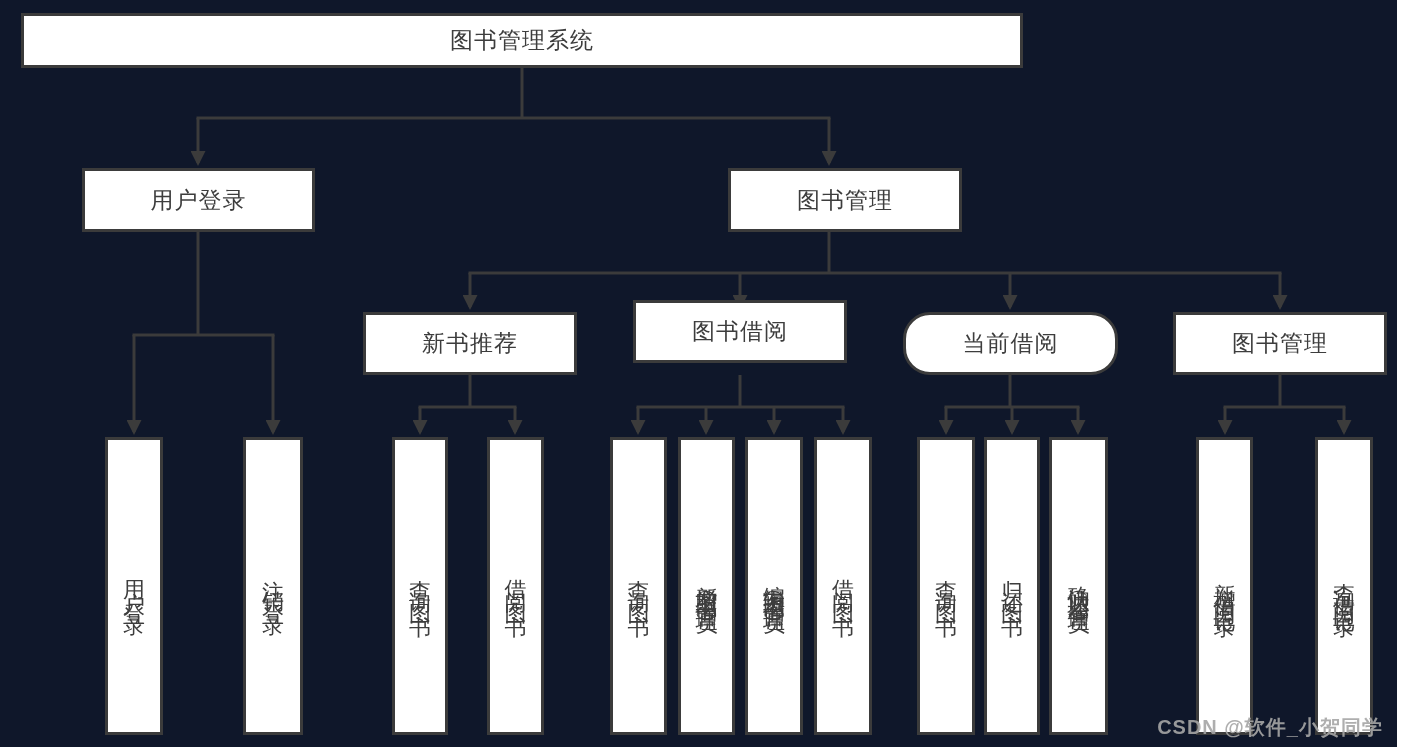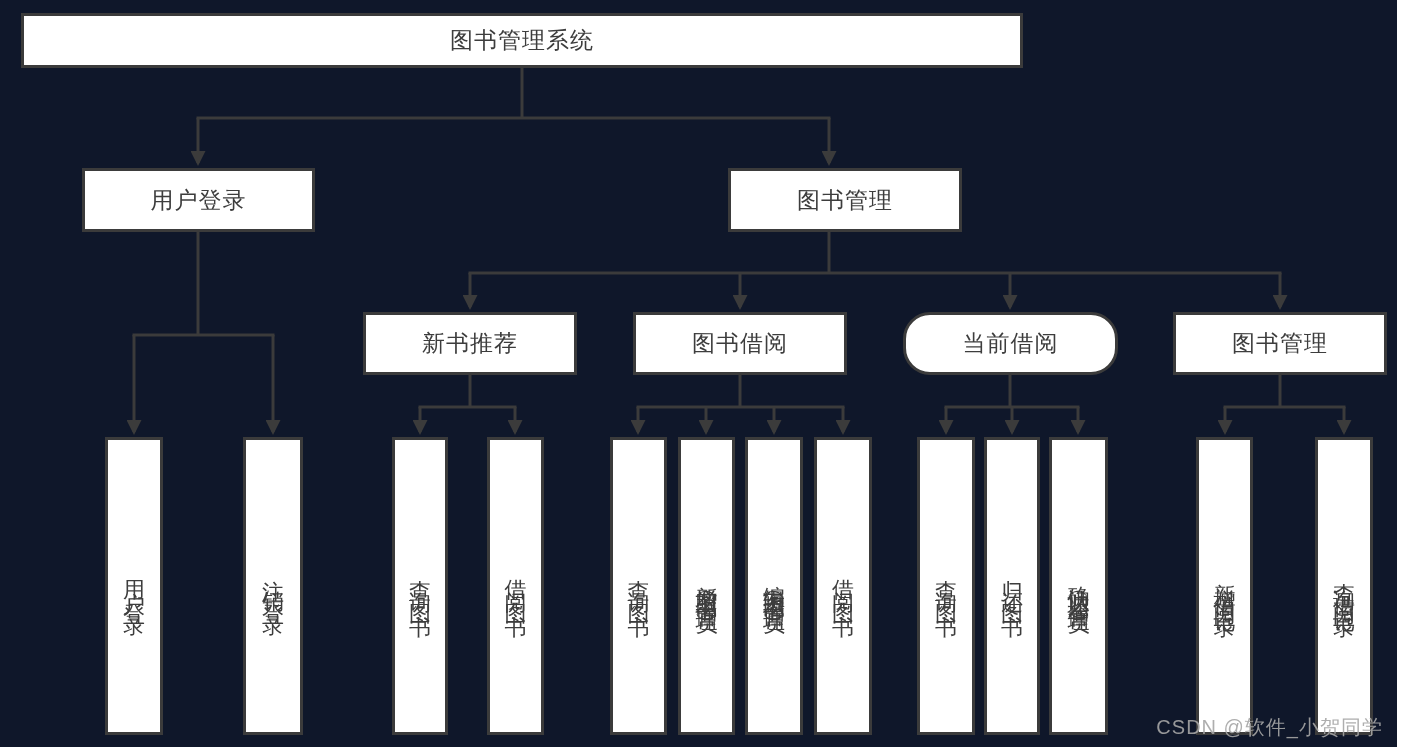--- a/index.html
+++ b/index.html
@@ -50,20 +50,21 @@
   .vtext.long { letter-spacing: 4px; }
   #watermark {
     position: absolute;
     right: 14px;
     bottom: 6px;
     font-size: 20px;
     color: #a6a6a6;
     opacity: 0.9;
     letter-spacing: 1px;
     white-space: nowrap;
+    font-weight: bold;
   }
 </style>
 </head>
 <body>
 
 <div id="stage">
 
   <svg id="connectors" viewBox="0 0 1405 747" xmlns="http://www.w3.org/2000/svg">
     <defs>
       <marker id="arrow" viewBox="0 0 10 10" refX="8" refY="5" markerWidth="6.5" markerHeight="5" orient="auto">
@@ -121,21 +122,21 @@
   <div class="node hbox" style="left:82px; top:168px; width:233px; height:64px;">
     <span>用户登录</span>
   </div>
   <div class="node hbox" style="left:712px; top:168px; width:234px; height:64px;margin-left:16px;">
     <span>图书管理</span>
   </div>
 
   <div class="node hbox" style="left:363px; top:312px; width:214px; height:63px;">
     <span>新书推荐</span>
   </div>
-  <div class="node hbox" style="left:633px; top:312px; width:214px; height:63px;">
+  <div class="node hbox" style="left:633px; top:300px; width:214px; height:63px;">
     <span>图书借阅</span>
   </div>
   <div class="node hbox" style="left:903px; top:312px; width:215px; height:63px;border-radius:27px;">
     <span>当前借阅</span>
   </div>
   <div class="node hbox" style="left:1173px; top:312px; width:214px; height:63px;">
     <span>图书管理</span>
   </div>
 
   <div class="node vbox" style="left:105px; top:437px; width:58px; height:298px;">

